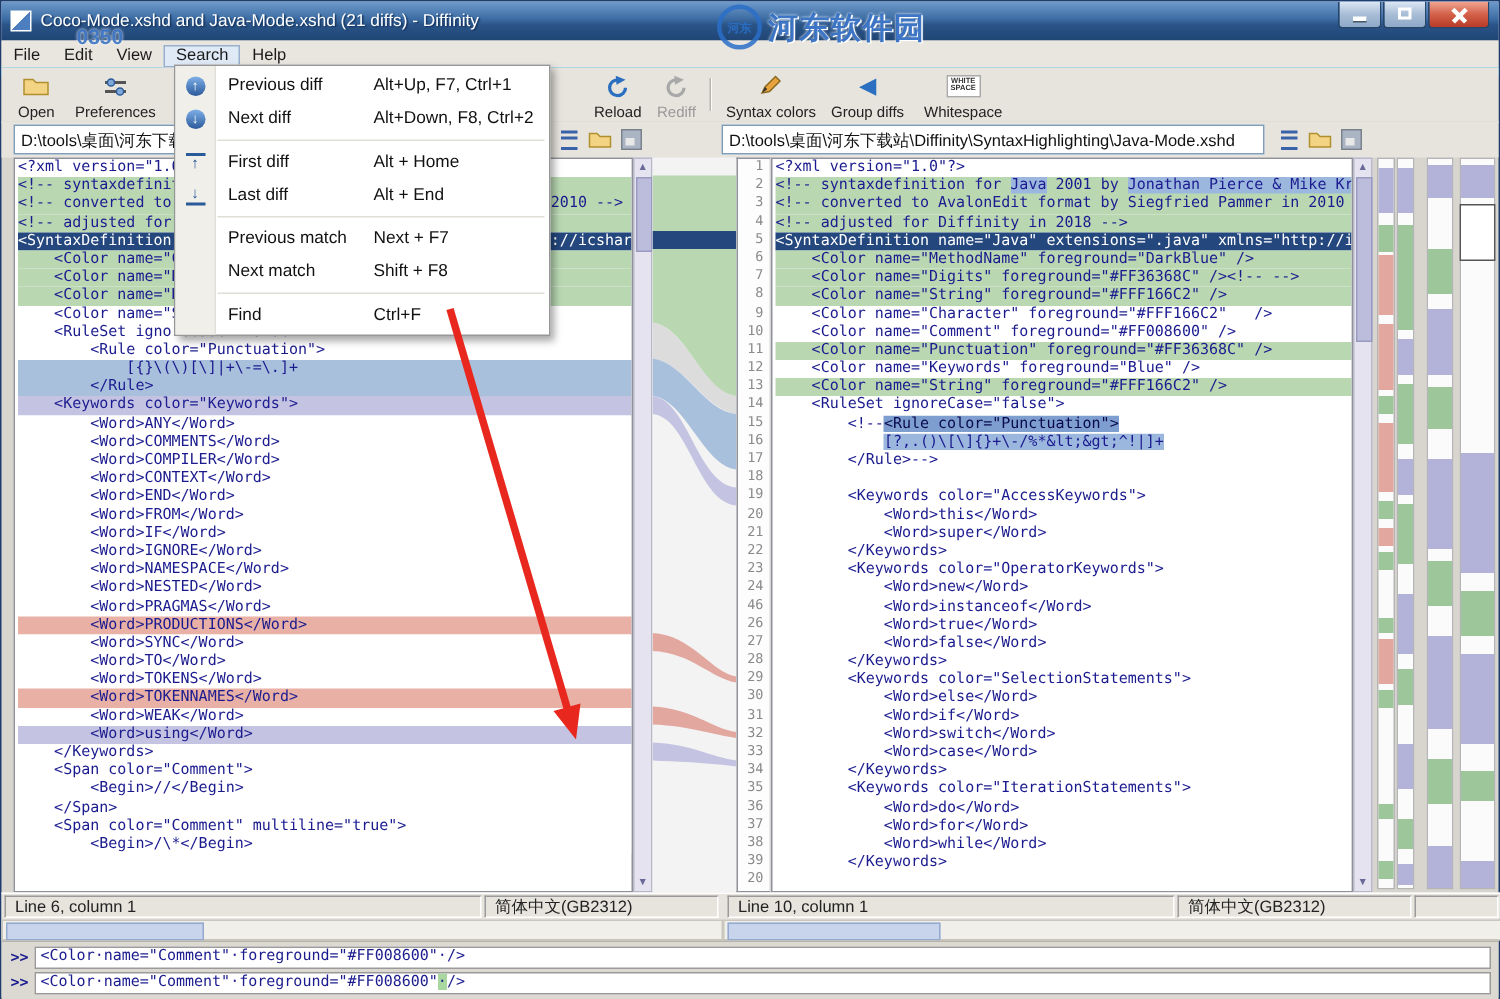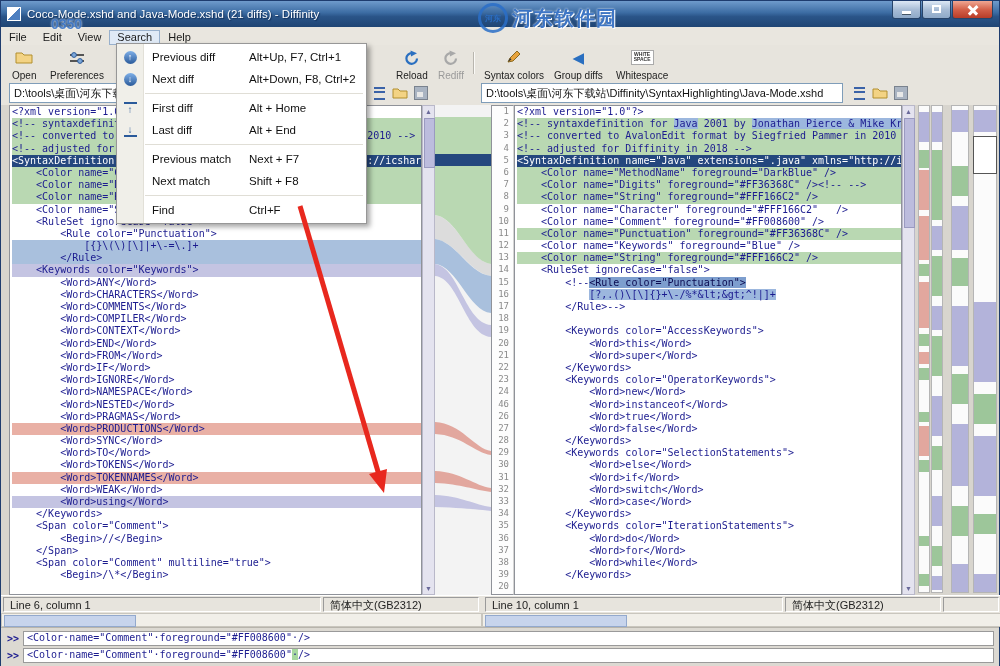--- a/index.html
+++ b/index.html
@@ -251,21 +251,20 @@
         <div class="cl bg-g"><span>    &lt;Color name="Comment" foreground="#FF008600" /&gt;</span></div>
         <div class="cl bg-g"><span>    &lt;Color name="Digits" foreground="#FF36368C" /&gt;</span></div>
         <div class="cl bg-g"><span>    &lt;Color name="Keywords" foreground="Blue" /&gt;</span></div>
         <div class="cl bg-w"><span>    &lt;Color name="String" foreground="#FFF166C2" /&gt;</span></div>
         <div class="cl bg-w"><span>    &lt;RuleSet ignoreCase="false"&gt;</span></div>
         <div class="cl bg-w"><span>        &lt;Rule color="Punctuation"&gt;</span></div>
         <div class="cl bg-s"><span>            [{}\(\)[\]|+\-=\.]+</span></div>
         <div class="cl bg-s"><span>        &lt;/Rule&gt;</span></div>
         <div class="cl bg-l"><span>    &lt;Keywords color="Keywords"&gt;</span></div>
         <div class="cl bg-w"><span>        &lt;Word&gt;ANY&lt;/Word&gt;</span></div>
-        <div class="cl bg-w"><span>        &lt;Word&gt;CHARACTERS&lt;/Word&gt;</span></div>
         <div class="cl bg-w"><span>        &lt;Word&gt;COMMENTS&lt;/Word&gt;</span></div>
         <div class="cl bg-w"><span>        &lt;Word&gt;COMPILER&lt;/Word&gt;</span></div>
         <div class="cl bg-w"><span>        &lt;Word&gt;CONTEXT&lt;/Word&gt;</span></div>
         <div class="cl bg-w"><span>        &lt;Word&gt;END&lt;/Word&gt;</span></div>
         <div class="cl bg-w"><span>        &lt;Word&gt;FROM&lt;/Word&gt;</span></div>
         <div class="cl bg-w"><span>        &lt;Word&gt;IF&lt;/Word&gt;</span></div>
         <div class="cl bg-w"><span>        &lt;Word&gt;IGNORE&lt;/Word&gt;</span></div>
         <div class="cl bg-w"><span>        &lt;Word&gt;NAMESPACE&lt;/Word&gt;</span></div>
         <div class="cl bg-w"><span>        &lt;Word&gt;NESTED&lt;/Word&gt;</span></div>
         <div class="cl bg-w"><span>        &lt;Word&gt;PRAGMAS&lt;/Word&gt;</span></div>

